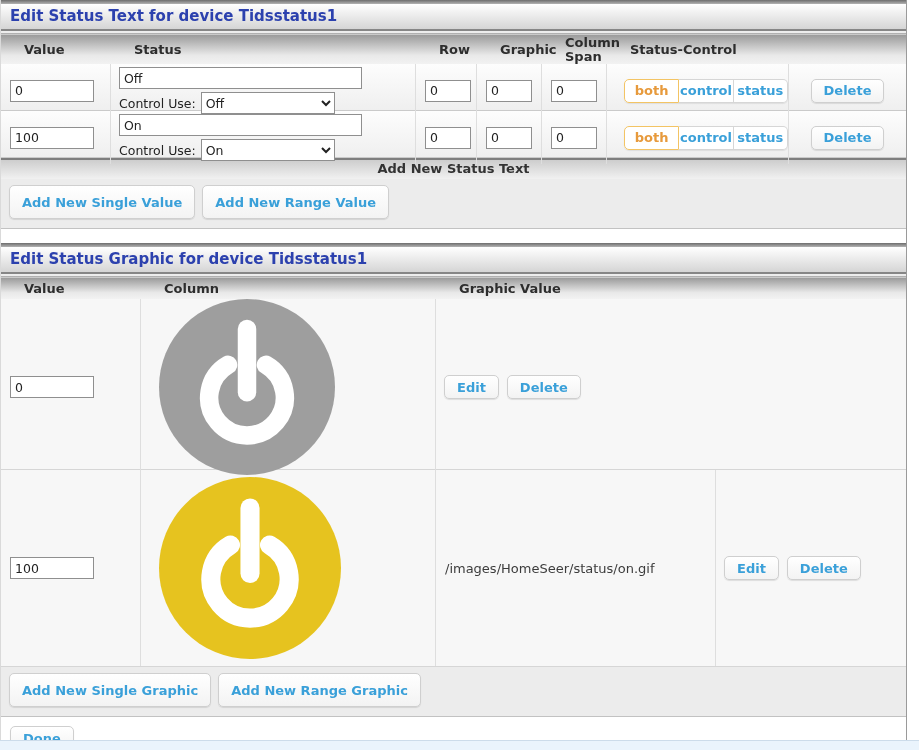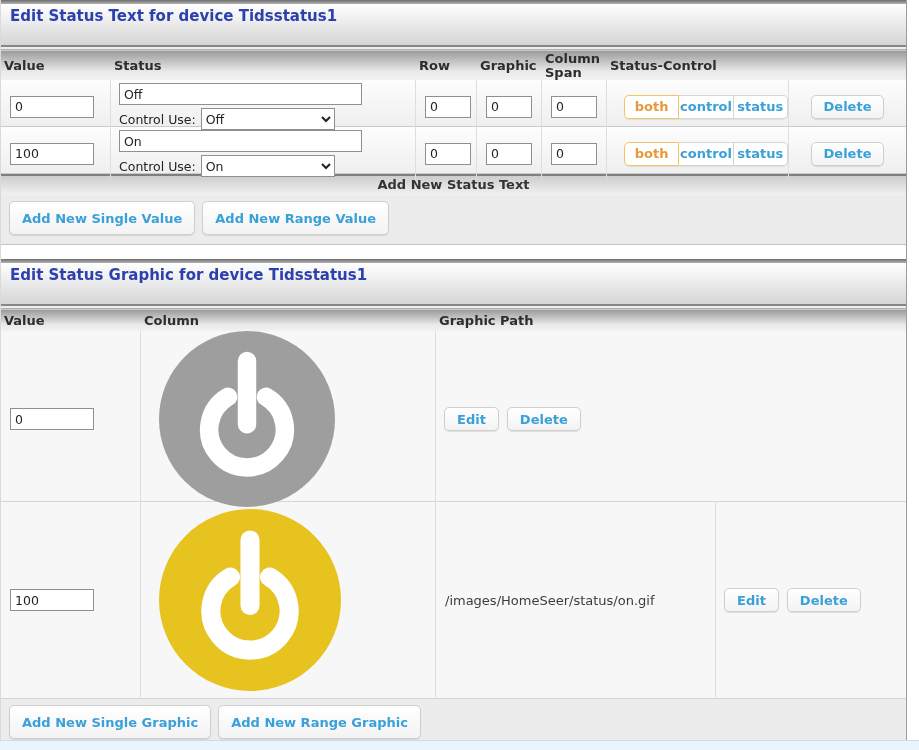--- a/index.html
+++ b/index.html
@@ -1,28 +1,28 @@
 <!DOCTYPE html>
 <html><head>
 <meta charset="utf-8">
 <style>
   html,body{margin:0;padding:0;background:#fff;}
   body{font-family:"DejaVu Sans","Liberation Sans",sans-serif;}
   .page{position:relative;width:919px;height:750px;background:#fff;overflow:hidden;}
   .content{position:absolute;left:0;top:0;width:907px;box-sizing:border-box;
            border-left:1px solid #dadada;border-right:1px solid #9a9a9a;border-bottom:1px solid #a5a5a5;background:#fff;}
   .topbar{height:4px;background:linear-gradient(#6d6d6d,#b3b3b3);}
-  .titlebar{height:41px;line-height:25px;padding-left:9px;font-size:15px;font-weight:bold;color:#2c41ae;
+  .titlebar{height:25px;line-height:25px;padding-left:9px;font-size:15px;font-weight:bold;color:#2c41ae;
             background:linear-gradient(#ffffff,#d5d5d5);}
   .groove{height:6px;background:linear-gradient(#868686 0px,#868686 2px,#ededed 2px,#ededed 4px,#a3a3a3 4px,#d6d6d6 6px);}
   .thead{display:grid;align-items:center;font-weight:bold;font-size:13px;color:#2d2d2d;
          background:linear-gradient(#9b9b9b,#e9e9e9 70%,#f2f2f2);}
   .thead1{grid-template-columns:110px 305px 61px 65px 65px 182px 117px;height:29px;}
   .thead2{grid-template-columns:140px 295px 280px 190px;height:21px;}
-  .th{padding-left:3px;line-height:1.05;}
+  .th{padding-left:23px;line-height:1.05;}
   .trow{display:grid;grid-template-columns:110px 305px 61px 65px 65px 182px 117px;height:46px;align-items:center;
         background:linear-gradient(#fdfdfd,#efefef);border-bottom:1px solid #cacaca;}
   .grow{display:grid;grid-template-columns:140px 295px 280px 190px;align-items:center;background:#f7f7f7;
         border-bottom:1px solid #d6d6d6;}
   .grow1{height:170px;}
   .grow2{height:196px;}
   .cell{height:100%;display:flex;align-items:center;box-sizing:border-box;border-right:1px solid #dedede;}
   .cell:last-child{border-right:none;}
   .pad{padding-left:9px;}
   .inp{height:18px;border:1px solid #8f8f8f;background:#fff;font-family:inherit;font-size:12.5px;color:#222;
@@ -152,21 +152,21 @@
 
     <div class="gap"></div>
 
     <div class="topbar"></div>
     <div class="titlebar">Edit Status Graphic for device Tidsstatus1</div>
     <div class="groove"></div>
 
     <div class="thead thead2">
       <div class="th">Value</div>
       <div class="th">Column</div>
-      <div class="th">Graphic Path</div>
+      <div class="th">Graphic Value</div>
       <div class="th"></div>
     </div>
 
     <div class="grow grow1">
       <div class="cell pad">
           <input class="inp inp-val" type="text" value="0" style="">
         </div>
       <div class="cell gcell-icon">
         <svg width="176" height="176" viewBox="0 0 100 100">
           <circle cx="50" cy="50" r="50" fill="#9e9e9e"></circle>

